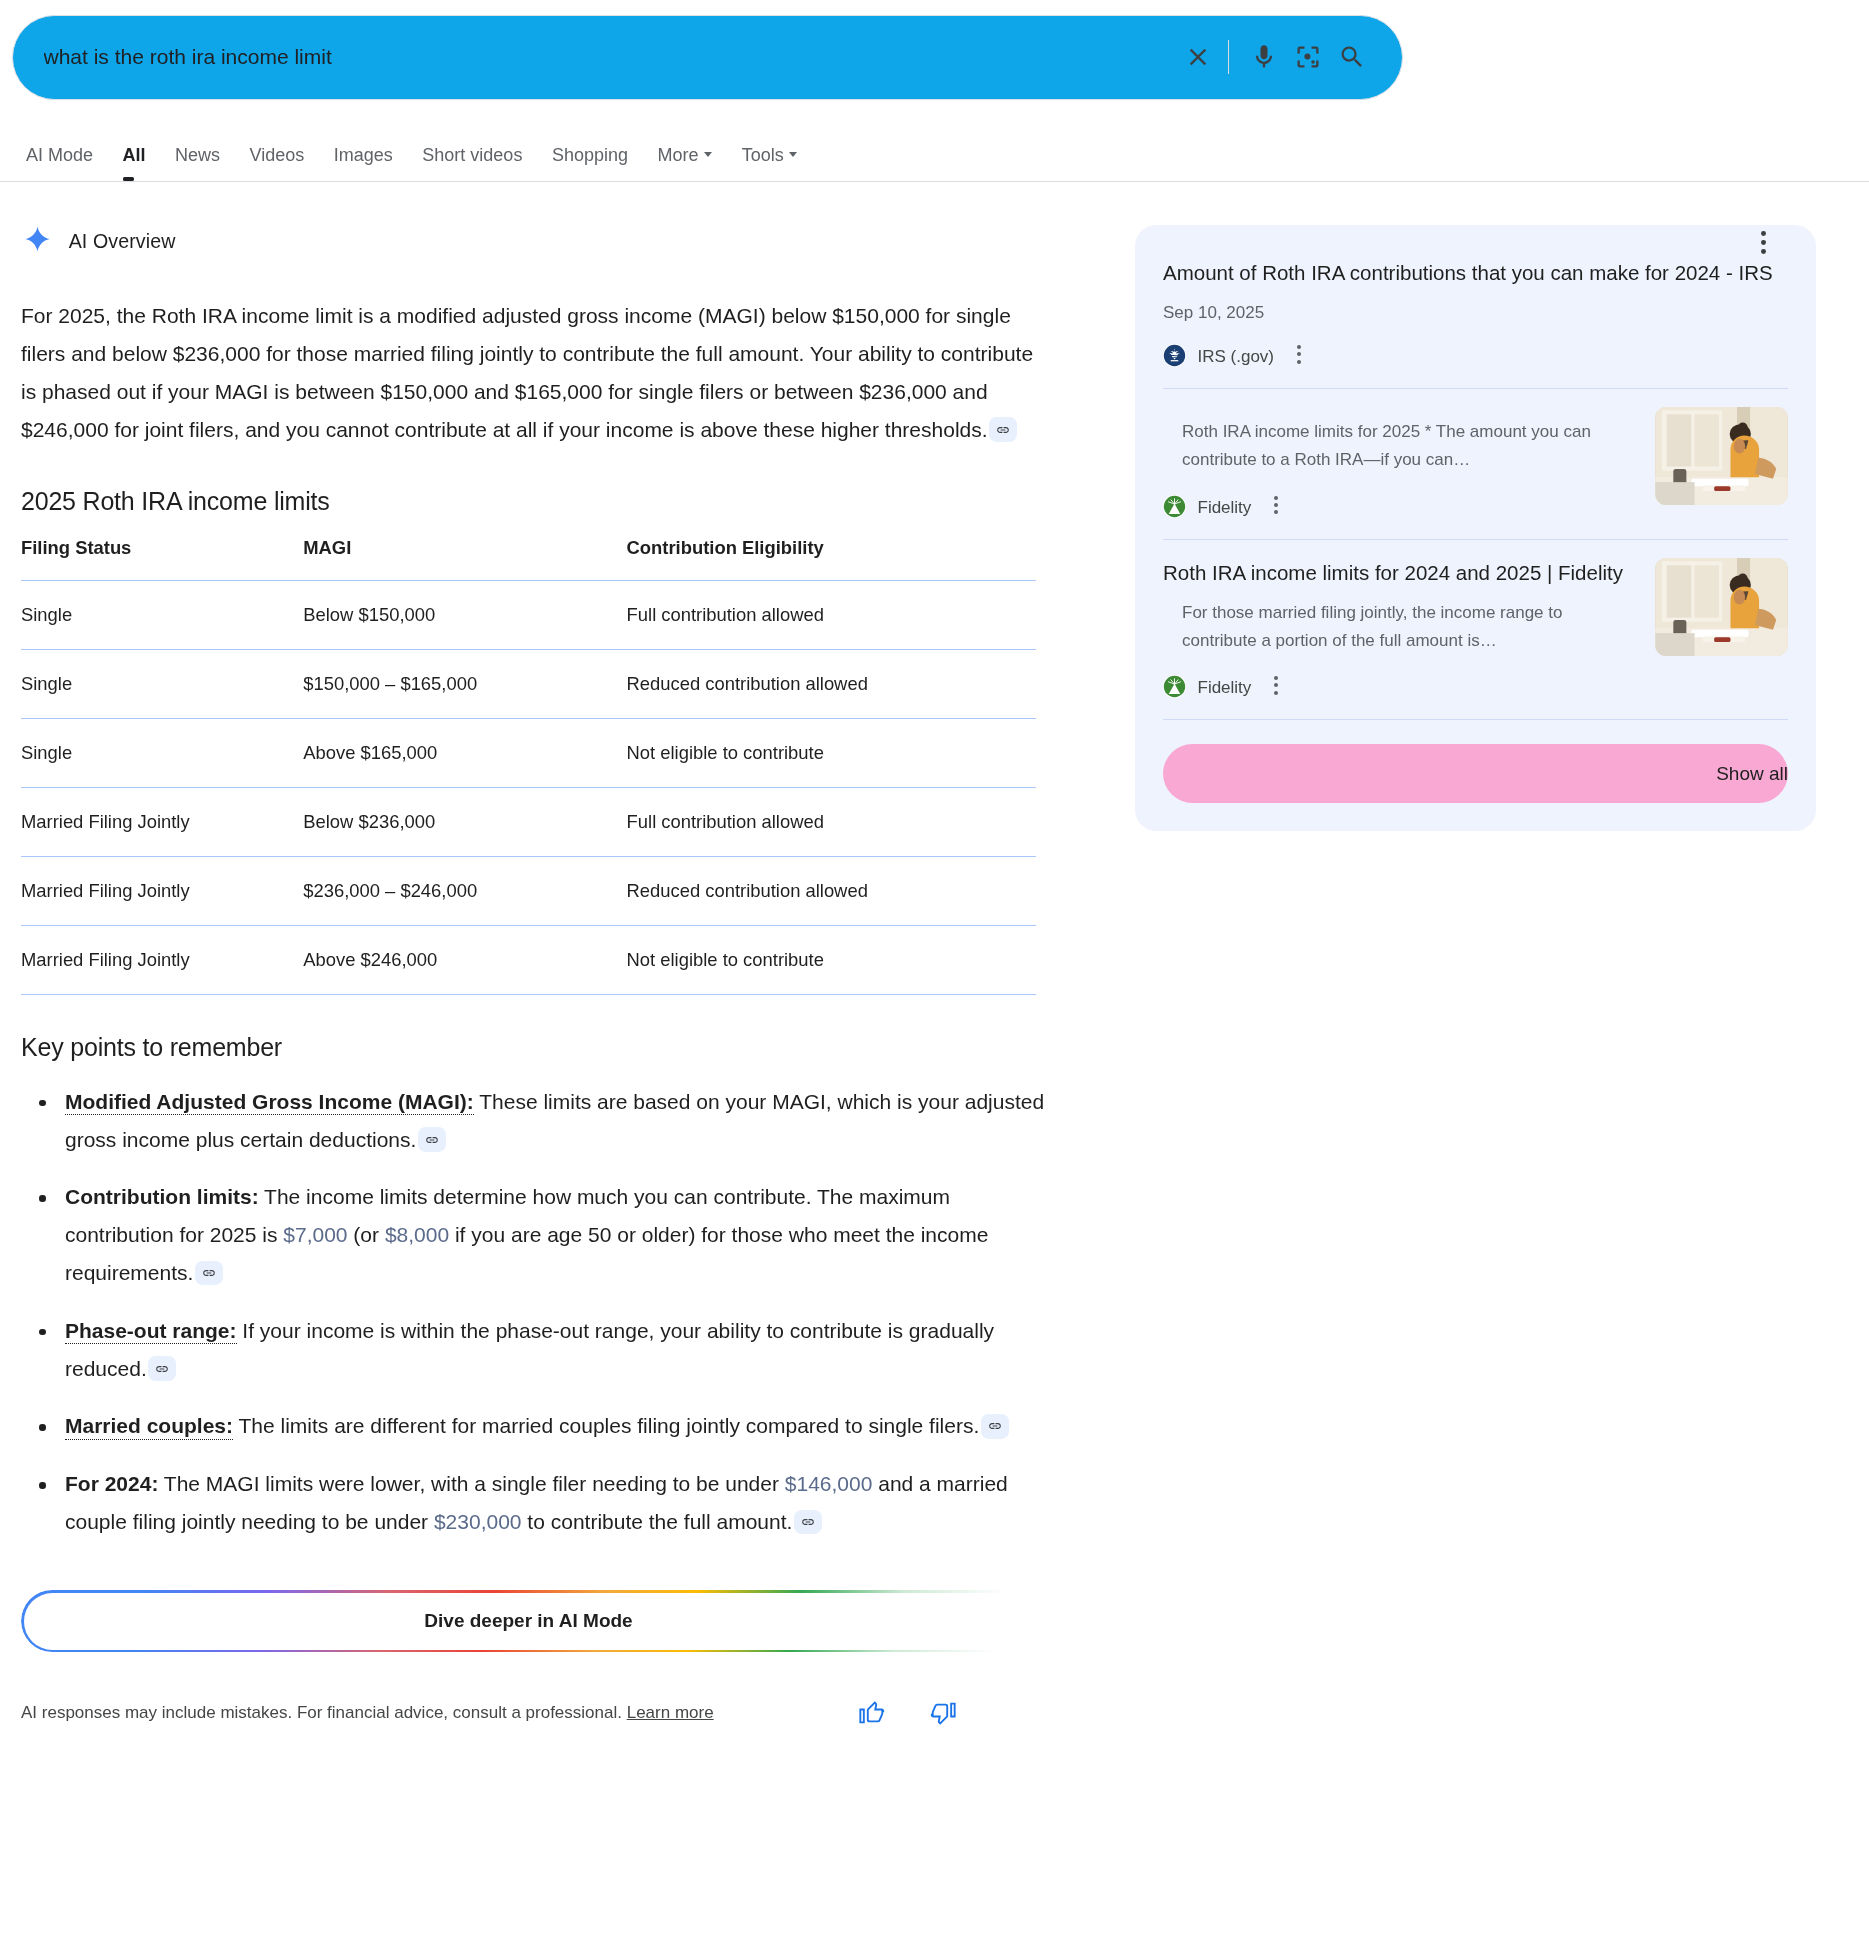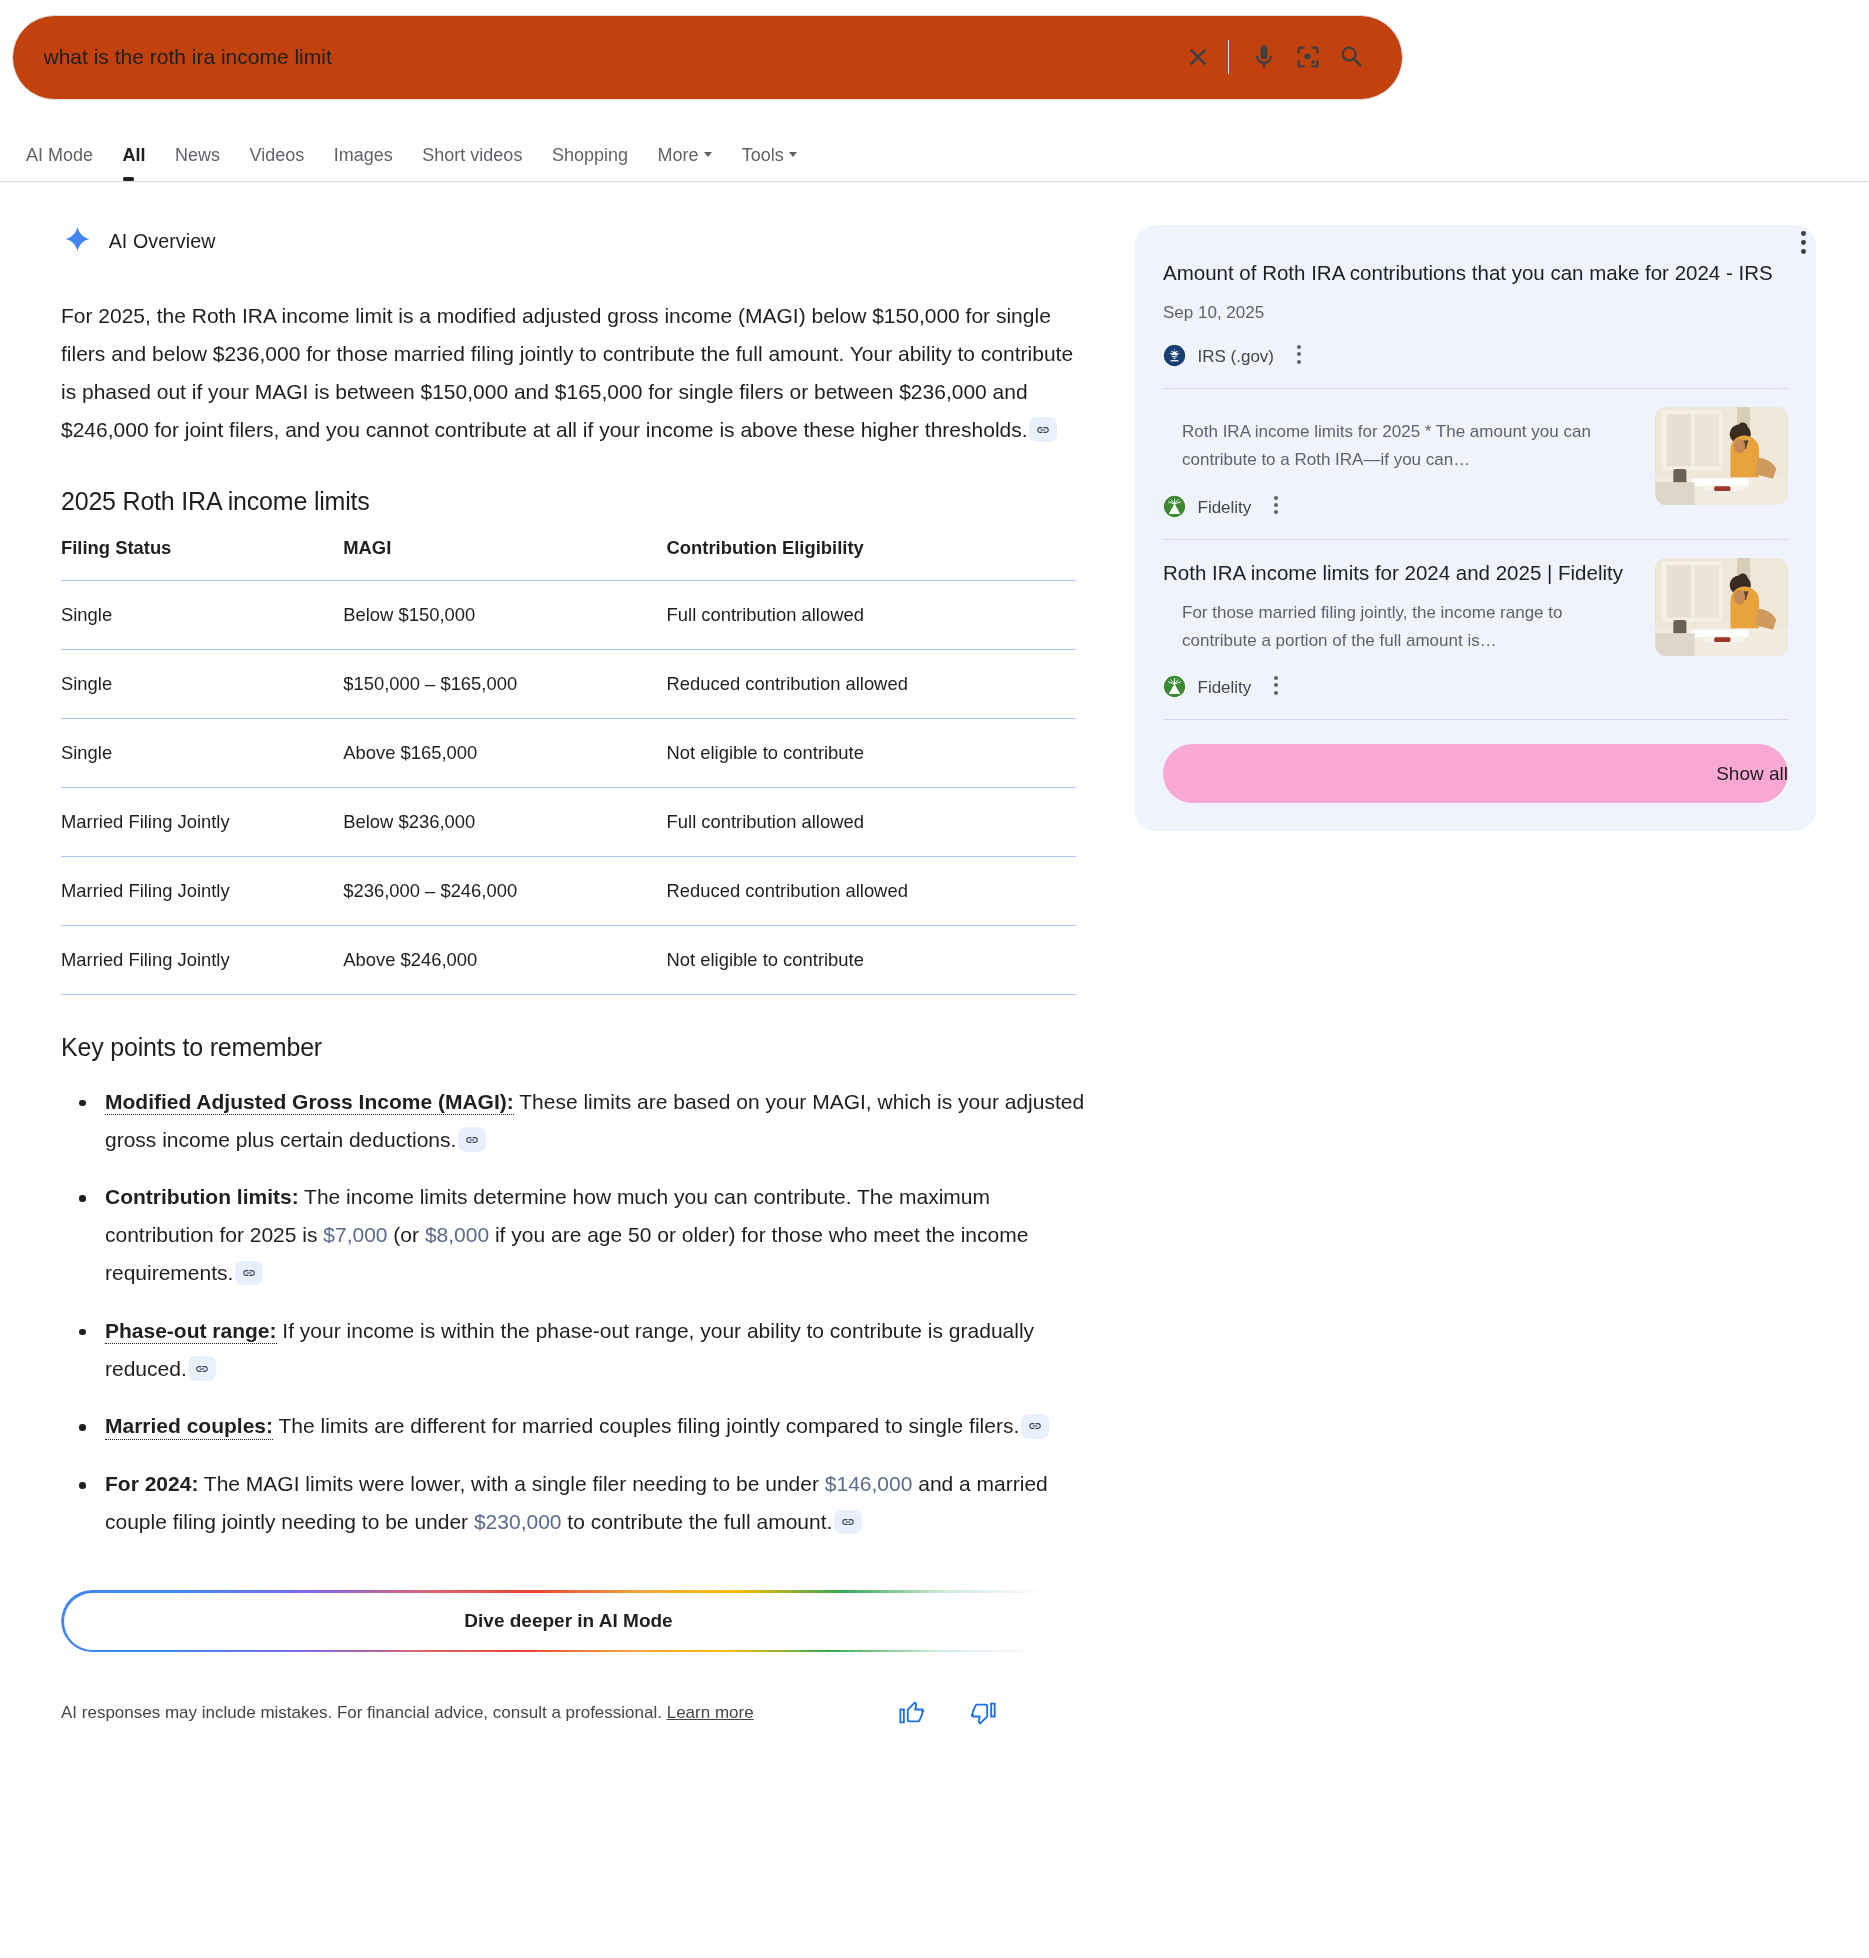--- a/index.html
+++ b/index.html
@@ -16,21 +16,21 @@
 
   
   .search-header { padding: 14.7px 0 0 0; }
   .search-bar {
     position: relative;
     margin-left: 11.5px;
     width: 1391px;
     height: 85px;
     border: 0.8px solid #dfe1e5;
     border-radius: 43px;
-    background: #c2410c;
+    background: #0ea5e9;
     display: flex;
     align-items: center;
     box-shadow: 0 0.8px 0.8px rgba(0,0,0,0.02);
     gap: 32px;
   }
   .search-input {
     border: none;
     outline: none;
     background: transparent;
     font-family: "Liberation Sans", sans-serif;
@@ -88,21 +88,21 @@
     display:inline-block;
     margin-bottom: 1.6px;
   }
 
   
   .content {
     display: flex;
     align-items: flex-start;
     padding: 43px 0 0 0;
   }
-  .left-col { width: 1101px; padding-left: 61px; position: relative; }
+  .left-col { width: 1101px; padding-left: 21px; position: relative; }
   .right-col { width: 720px; padding-left: 34px; }
 
   
   .aio-head {
     display:flex; align-items:center;
     position: relative;
     width: 1759px;
     margin-bottom: 39px;
   }
   .aio-spark { width: 33px; height: 33px; margin-right: 14.7px; flex: none; }

